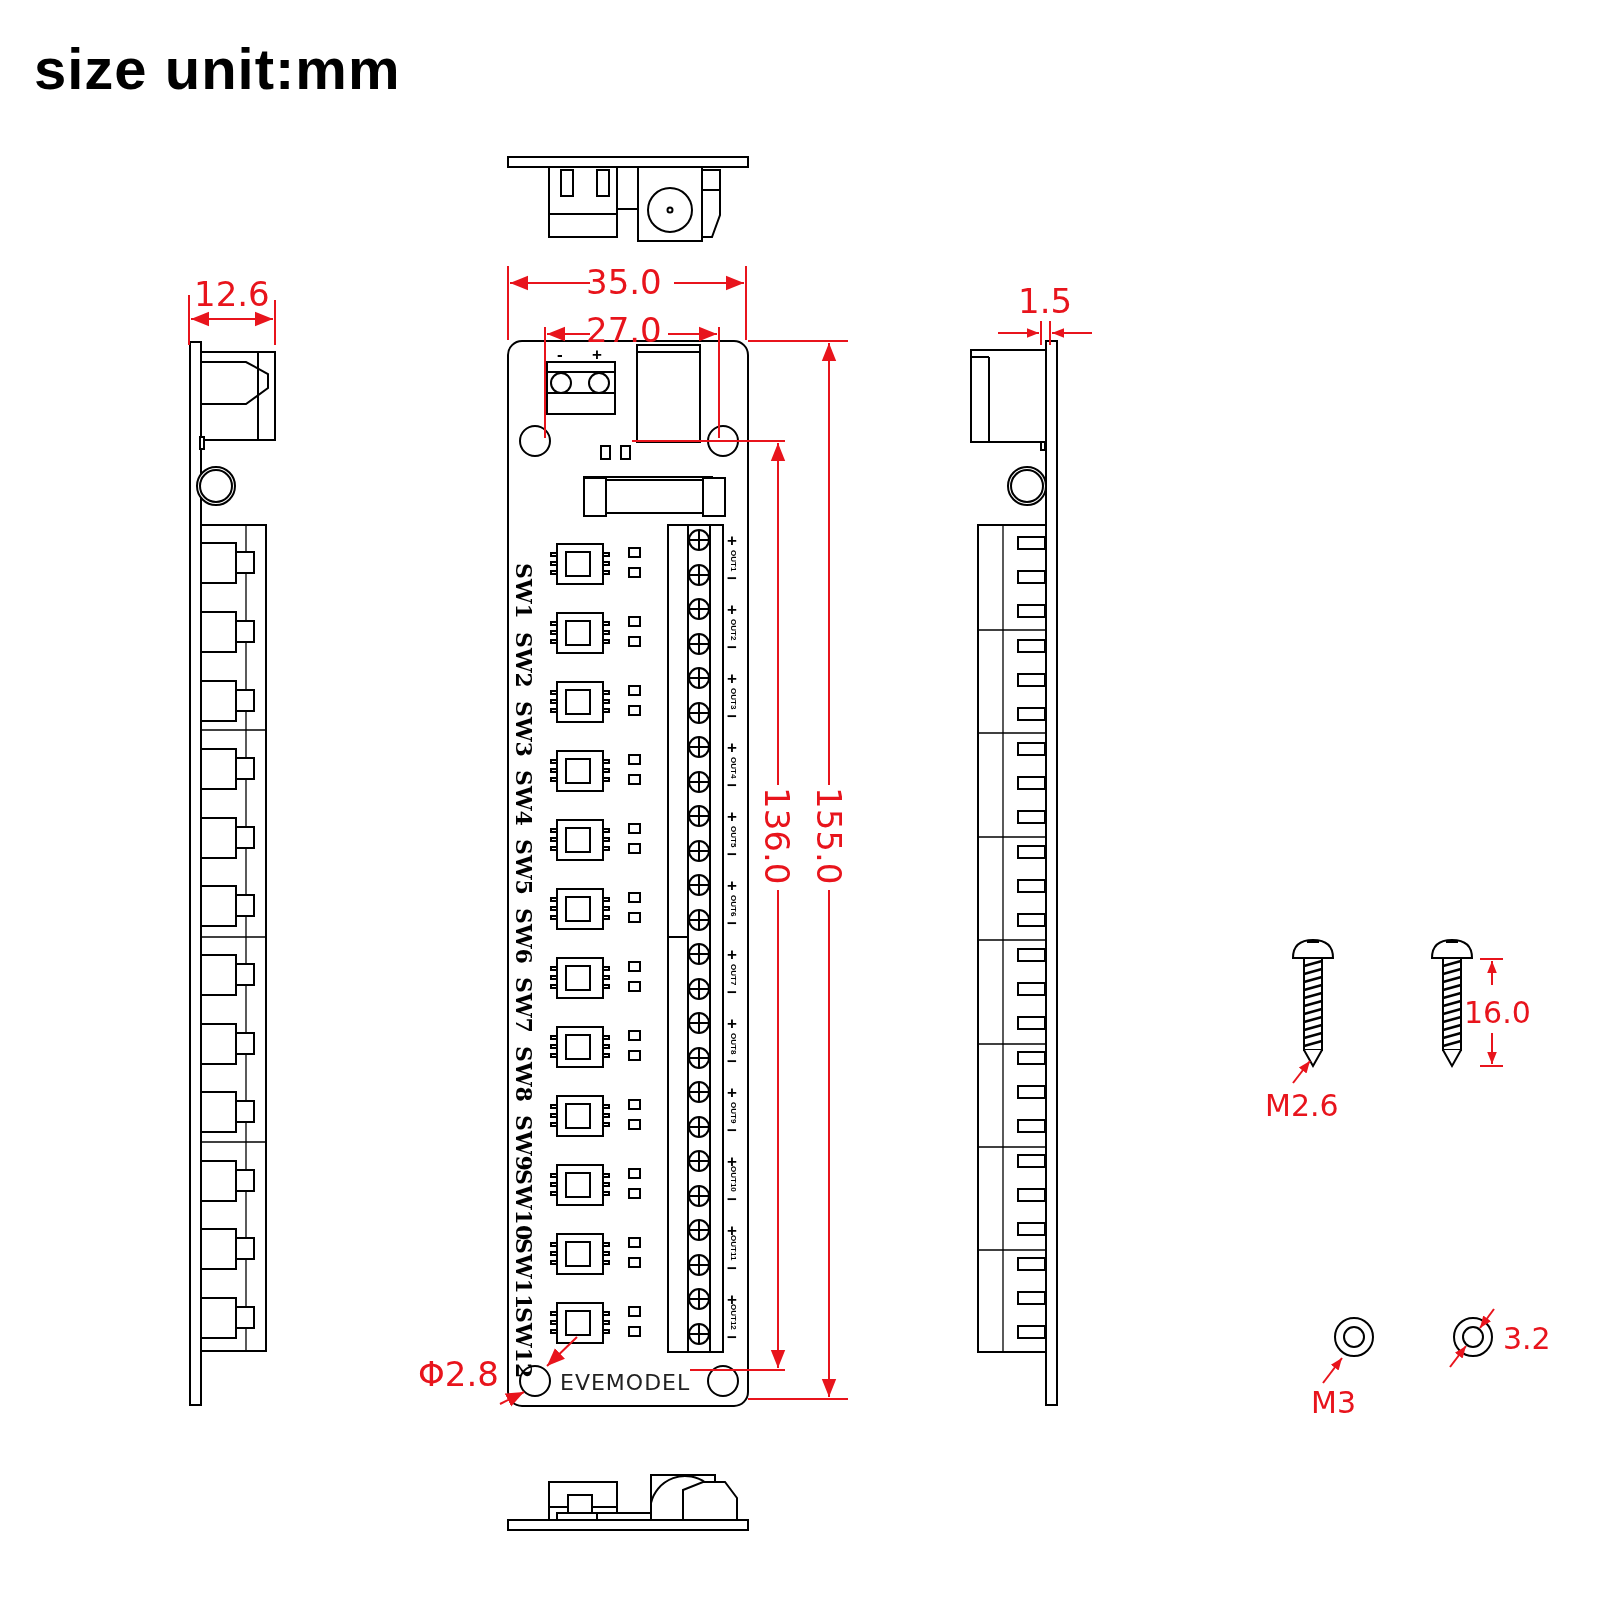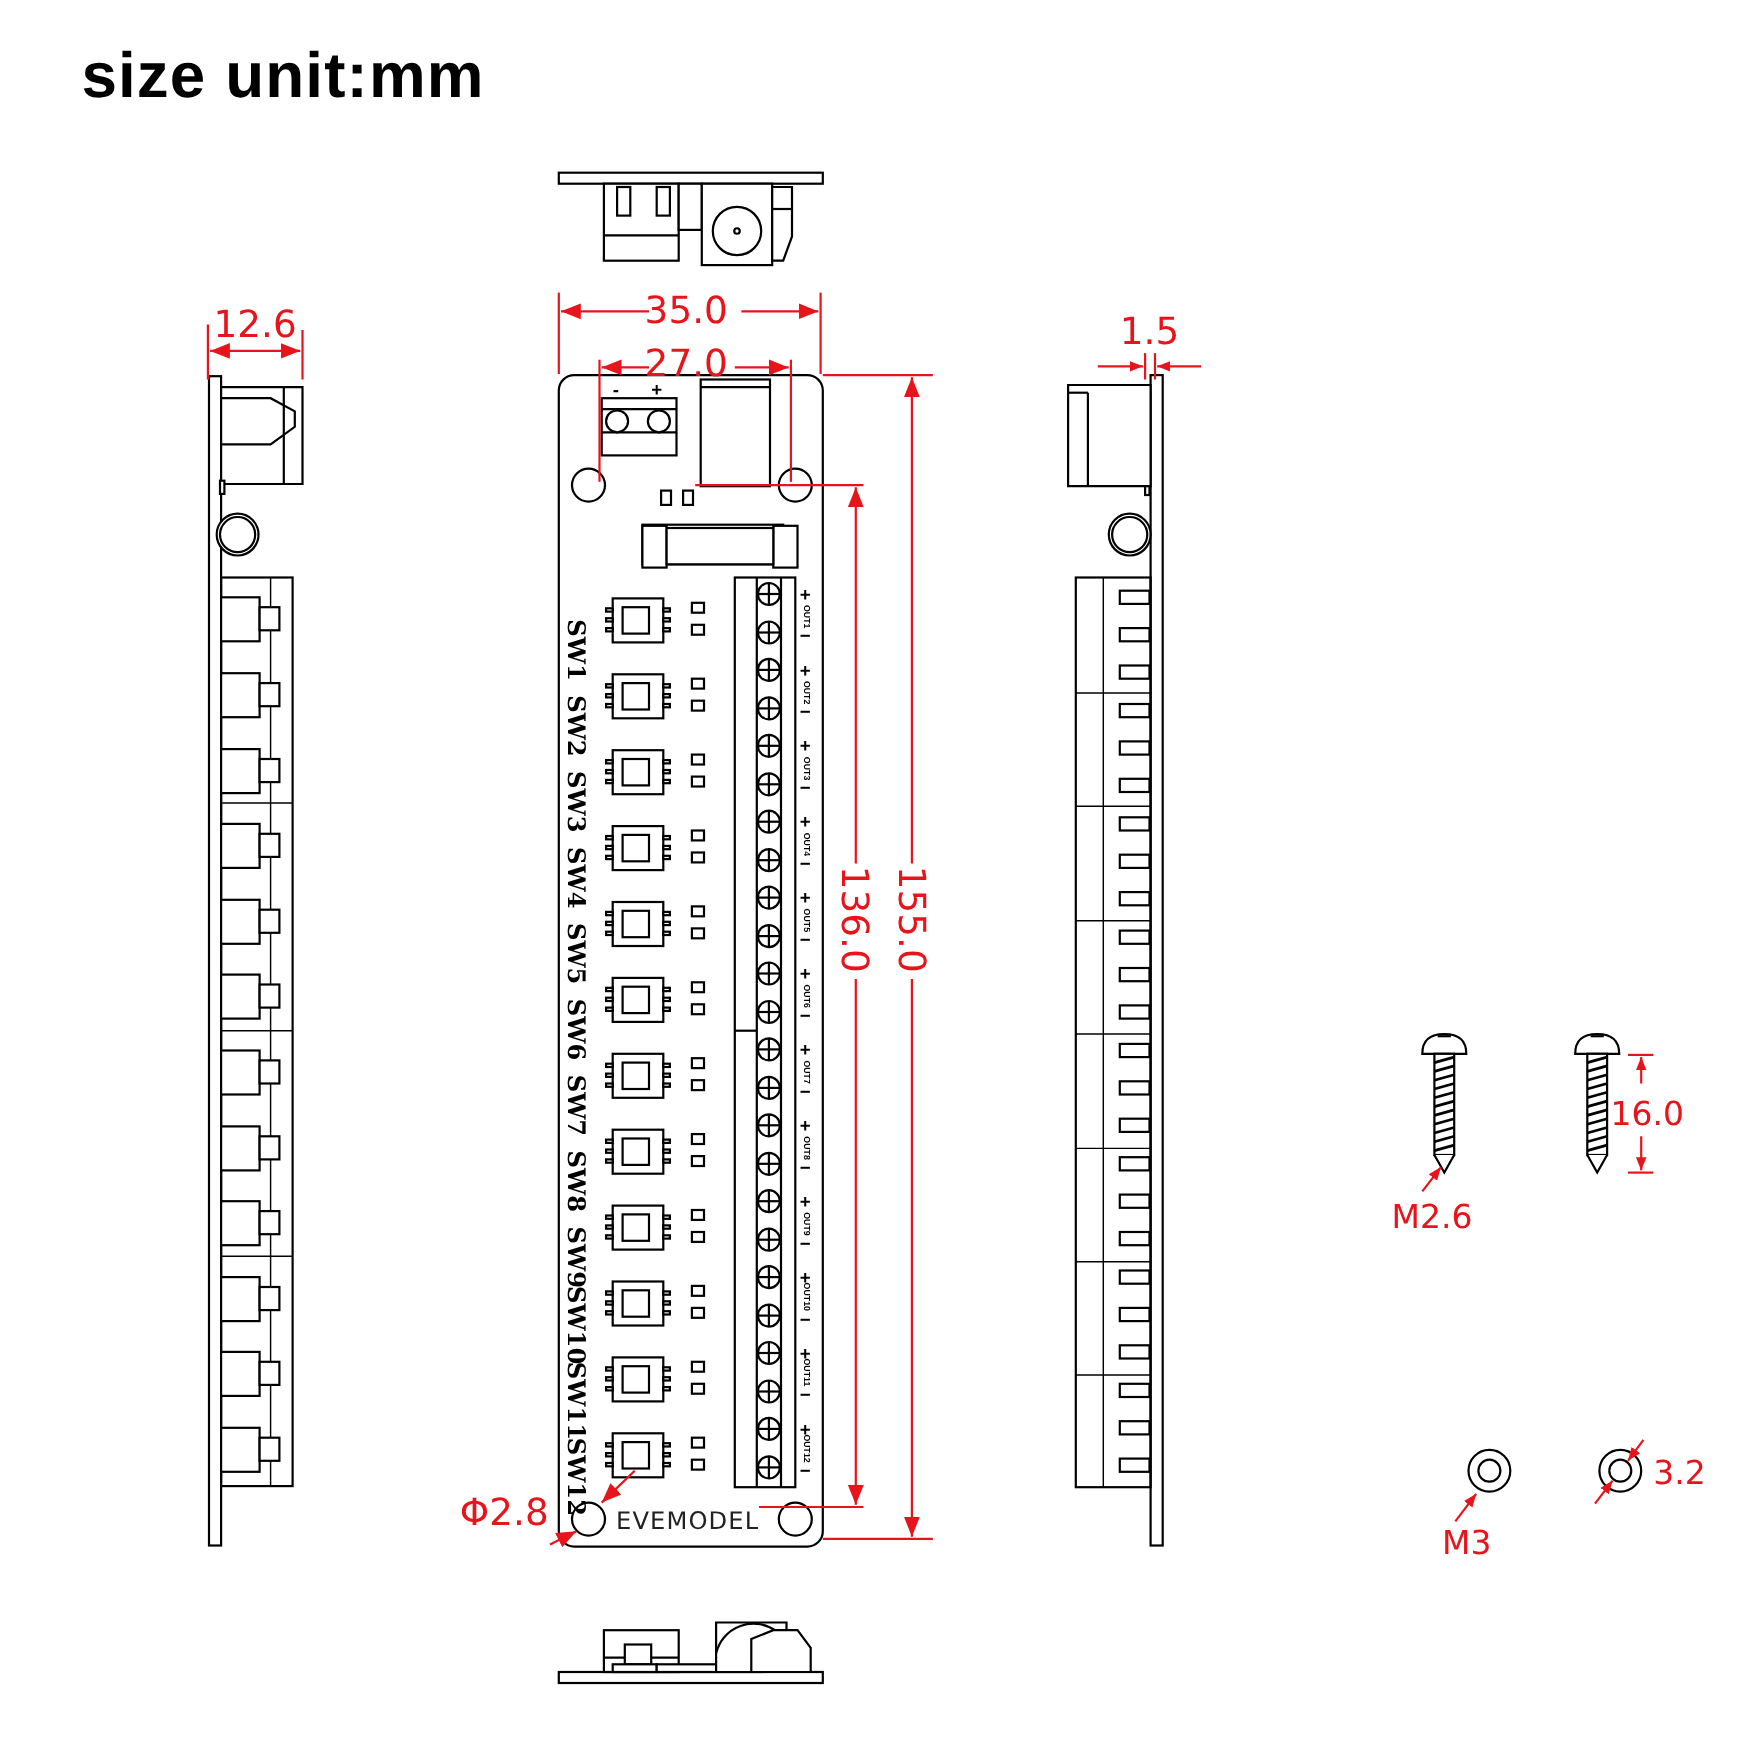--- a/index.html
+++ b/index.html
@@ -1,17 +1,17 @@
 <!DOCTYPE html>
 <html><head>
 <meta charset="utf-8">
 <style>
   html, body { margin: 0; padding: 0; background: #ffffff; }
   body { width: 1601px; height: 1601px; position: relative; overflow: hidden; font-family: "Liberation Sans", sans-serif; }
-  .title { position: absolute; left: 34px; top: 40px; font-family: "Liberation Sans", sans-serif; font-weight: bold; font-size: 58px; letter-spacing: 1px; color: #000; line-height: 1; margin-left: 40px; }
+  .title { position: absolute; left: 34px; top: 40px; font-family: "Liberation Sans", sans-serif; font-weight: bold; font-size: 58px; letter-spacing: 1px; color: #000; line-height: 1; }
   svg.drawing { position: absolute; left: 0; top: 0; }
   .dim { fill: #e8141c; font-family: "DejaVu Sans", sans-serif; }
   .ln { stroke: #000; stroke-width: 2; fill: #fff; }
   .ln0 { stroke: #000; stroke-width: 2; fill: none; }
   .thin { stroke: #000; stroke-width: 1.3; fill: none; }
   .red { stroke: #e8141c; stroke-width: 2; fill: none; }
   .sw { font-family: "DejaVu Serif", serif; font-weight: bold; font-size: 22px; fill: #000; }
   .out { font-family: "Liberation Sans", sans-serif; font-weight: bold; font-size: 8px; fill: #000; }
   .pm { font-family: "Liberation Sans", sans-serif; font-weight: bold; font-size: 17px; fill: #000; }
   .brand { font-family: "DejaVu Sans", sans-serif; font-size: 22px; fill: #222; letter-spacing: 1px; }

